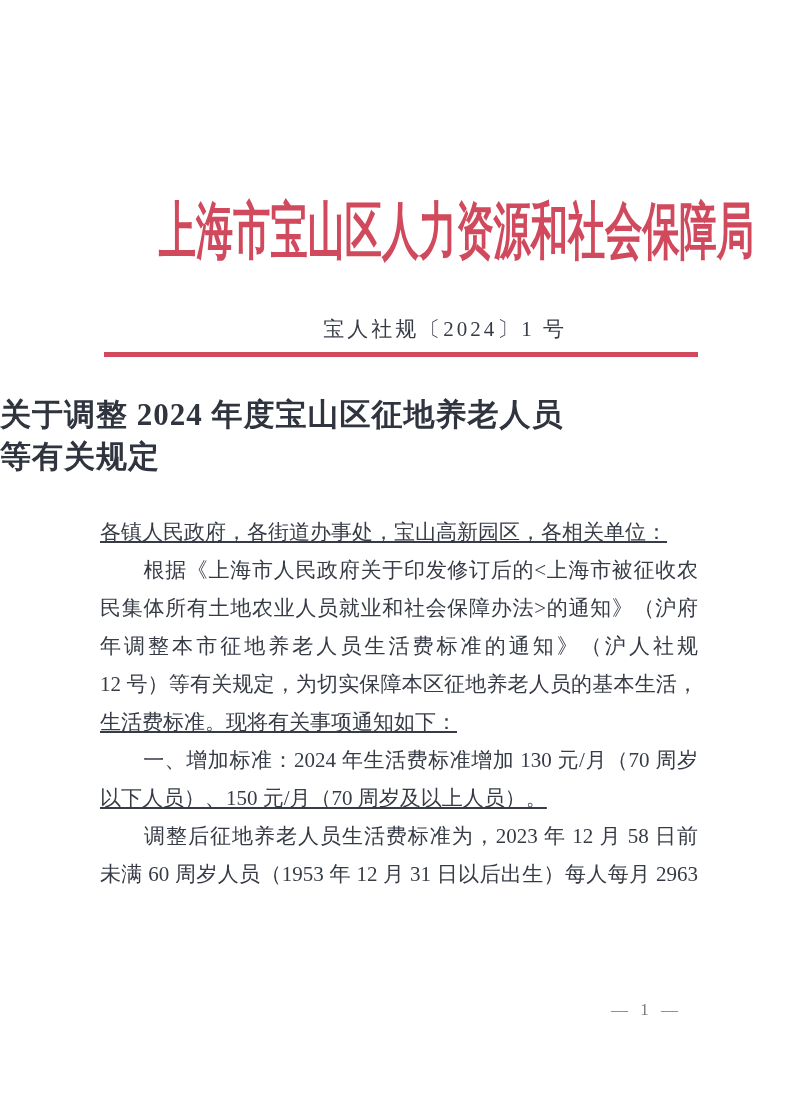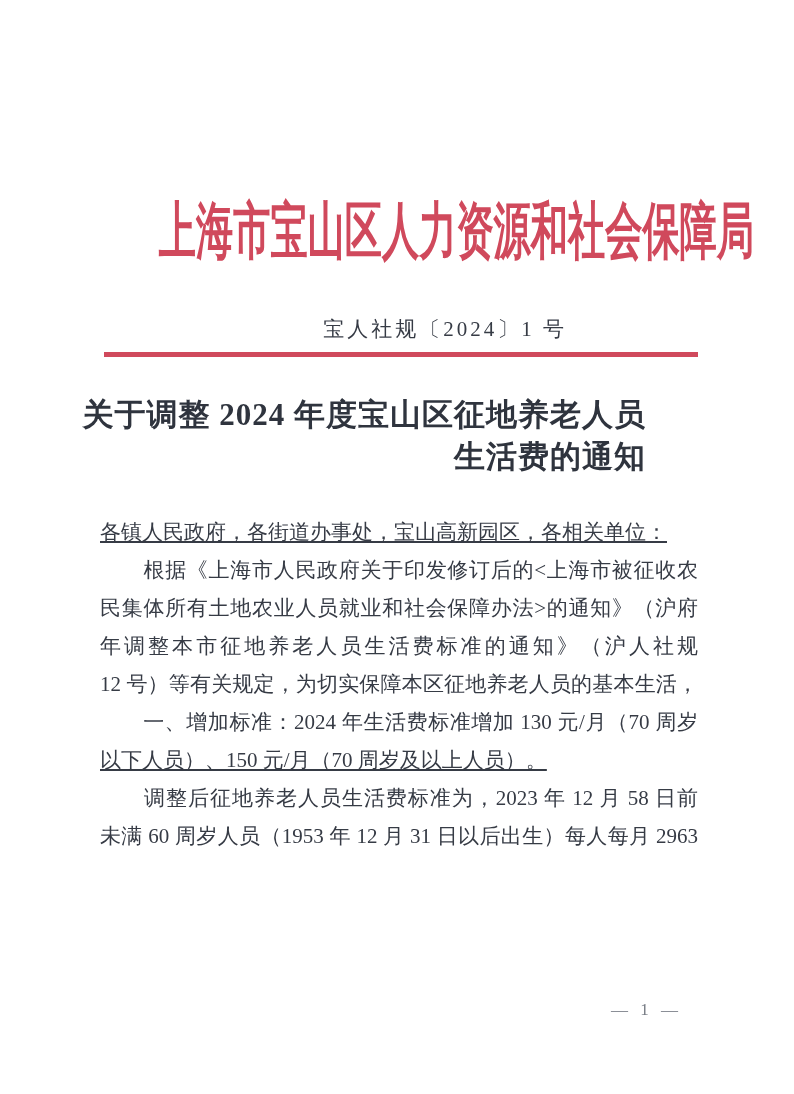--- a/index.html
+++ b/index.html
@@ -53,21 +53,21 @@
     width: 594px;
     height: 5px;
     background: var(--accent_red, #d0495c);
   }
   
   .title {
     position: absolute;
     top: 394px;
     left: 0;
     width: 646px;
-    text-align: right;
+    text-align: left;
     font-weight: bold;
     font-size: 31px;
     line-height: 42px;
     letter-spacing: 1px;
     color: var(--title_ink, #2f343e);
   }
   
   .body-block {
     position: absolute;
     top: 513px;
@@ -104,29 +104,30 @@
 <div class="page">
 
   <div class="agency">上海市宝山区人力资源和社会保障局</div>
 
   <div class="docnum">宝人社规〔2024〕1 号</div>
 
   <div class="redline"></div>
 
   <div class="title">
     <div>关于调整 2024 年度宝山区征地养老人员</div>
-    <div>生活费的通知</div>
+    <div>等有关规定</div>
   </div>
 
   <div class="body-block">
     <div class="bline end">各镇人民政府，各街道办事处，宝山高新园区，各相关单位：</div>
     <div class="bline">　　根据《上海市人民政府关于印发修订后的&lt;上海市被征收农</div>
     <div class="bline">民集体所有土地农业人员就业和社会保障办法&gt;的通知》（沪府</div>
     <div class="bline">年调整本市征地养老人员生活费标准的通知》（沪人社规〔2024〕</div>
     <div class="bline">12 号）等有关规定，为切实保障本区征地养老人员的基本生活，</div>
+    <div class="bline end">生活费标准。现将有关事项通知如下：</div>
     <div class="bline">　　一、增加标准：2024 年生活费标准增加 130 元/月（70 周岁</div>
     <div class="bline end">以下人员）、150 元/月（70 周岁及以上人员）。</div>
     <div class="bline">　　调整后征地养老人员生活费标准为，2023 年 12 月 58 日前</div>
     <div class="bline">未满 60 周岁人员（1953 年 12 月 31 日以后出生）每人每月 2963</div>
   </div>
 
   <div class="pagenum">— 1 —</div>
 
 </div>
 

